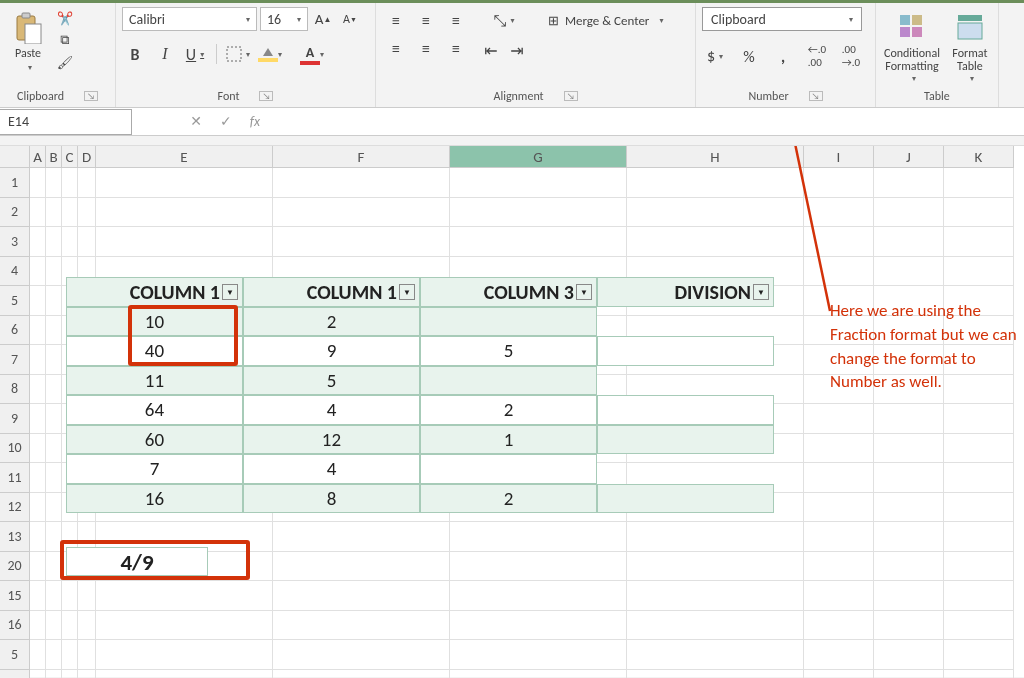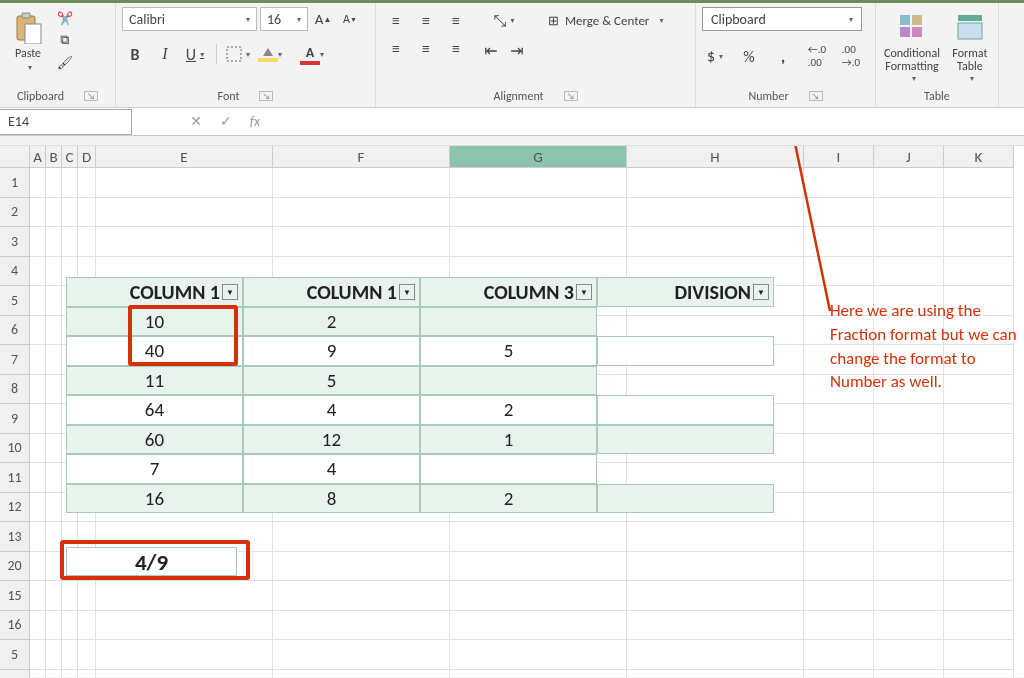--- a/index.html
+++ b/index.html
@@ -261,21 +261,21 @@
       position:absolute;
       border: 4px solid #d33209;
       border-radius: 3px;
       pointer-events: none;
     }
     
     .result-cell {
       position:absolute;
       border: 1px solid #a7cbb8;
       background:#fff;
-      width: 171px;
+      width: 142px;
       display:flex;
       align-items:center;
       justify-content:center;
       font-size: 23px;
       font-weight: bold;
       color:#222;
       height: 29px;
     }
     
     .annot {

